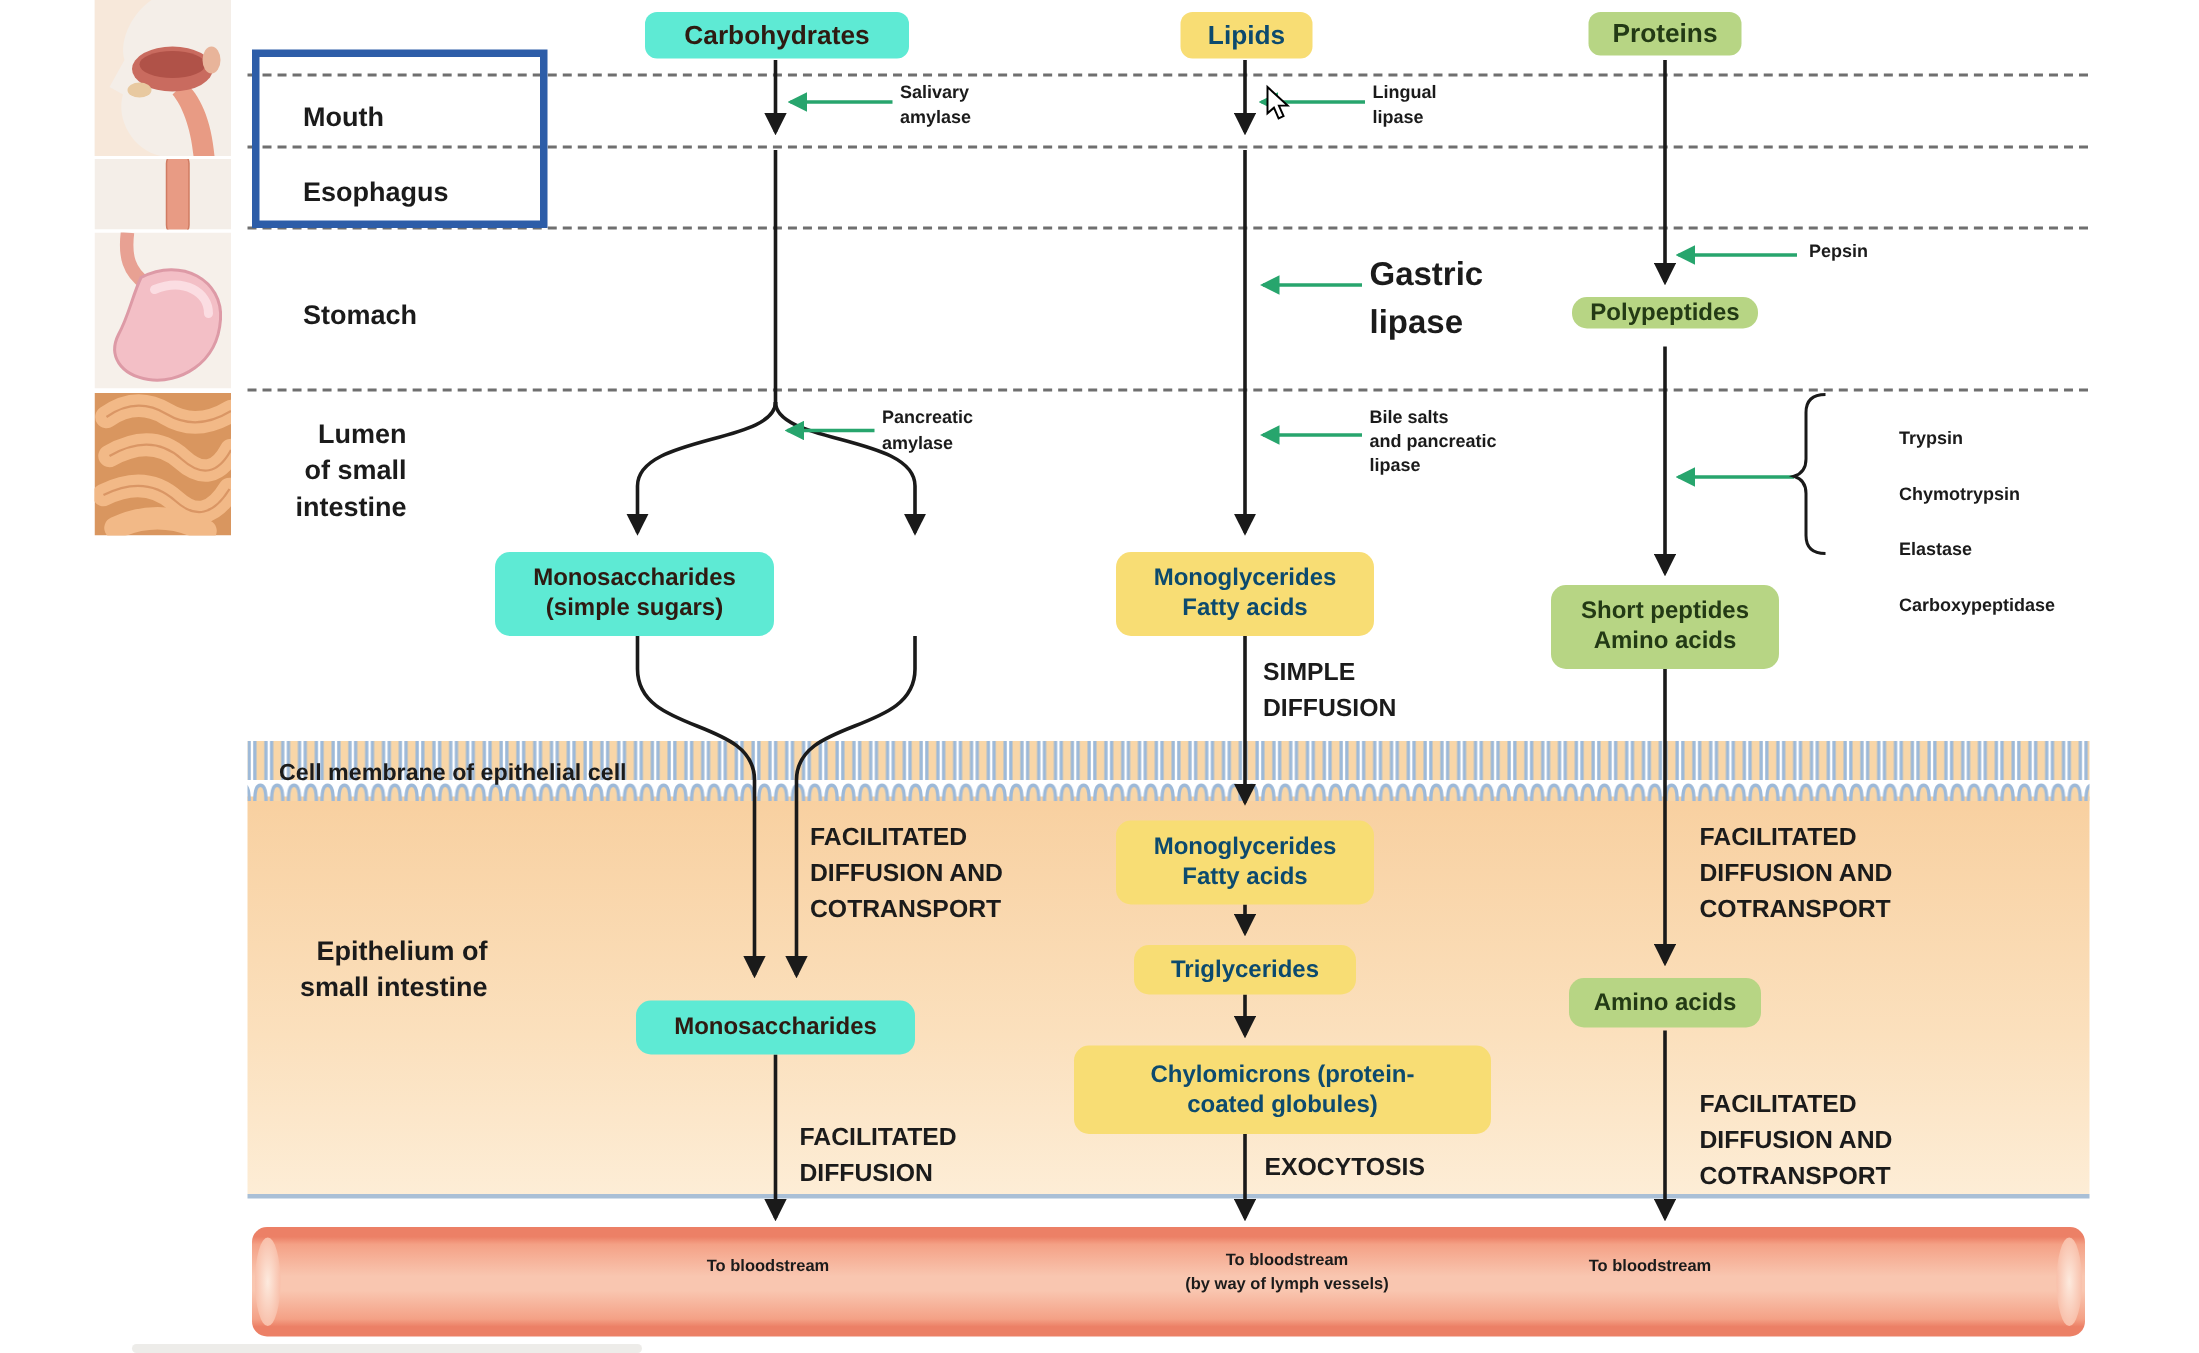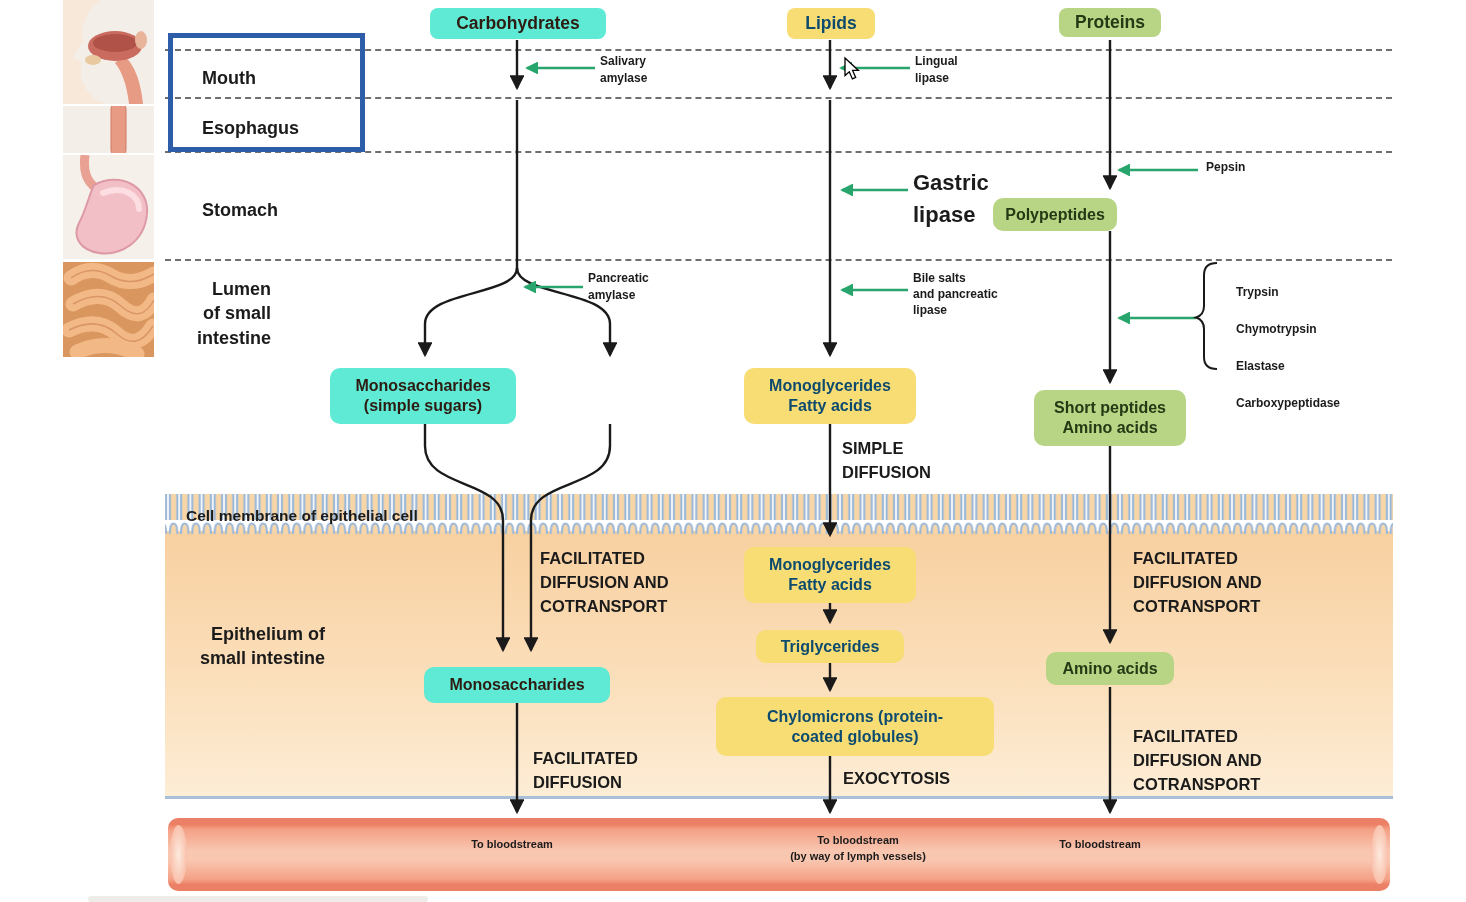--- a/index.html
+++ b/index.html
@@ -150,32 +150,32 @@
   <div class="lbl enz" style="left:915px;top:53px">Lingual
 lipase</div>
   <div class="lbl" style="left:913px;top:167px;font-size:22px;line-height:1.45">Gastric
 lipase</div>
   <div class="lbl enz" style="left:1206px;top:159px">Pepsin</div>
   <div class="lbl enz" style="left:588px;top:270px">Pancreatic
 amylase</div>
   <div class="lbl enz" style="left:913px;top:270px;line-height:1.35">Bile salts
 and pancreatic
 lipase</div>
-  <div class="lbl enz" style="left:1236px;top:264px;line-height:1.55">
+  <div class="lbl enz" style="left:1266px;top:264px;line-height:1.55">
     <div>Trypsin</div>
     <div>Chymotrypsin</div>
     <div>Elastase</div>
     <div>Carboxypeptidase</div>
   </div>
 
   <div class="box orange" style="left:330px;top:368px;width:186px;height:56px">Monosaccharides
 (simple sugars)</div>
   <div class="box yellow" style="left:744px;top:368px;width:172px;height:56px">Monoglycerides
 Fatty acids</div>
-  <div class="box green" style="left:993px;top:198px;width:124px;height:33px">Polypeptides</div>
+  <div class="box green" style="left:1048px;top:198px;width:124px;height:21px">Polypeptides</div>
   <div class="box green" style="left:1034px;top:390px;width:152px;height:56px">Short peptides
 Amino acids</div>
 
   <div class="lbl caps" style="left:842px;top:437px">SIMPLE
 DIFFUSION</div>
   <div class="lbl caps" style="left:540px;top:547px">FACILITATED
 DIFFUSION AND
 COTRANSPORT</div>
   <div class="lbl caps" style="left:1133px;top:547px">FACILITATED
 DIFFUSION AND

